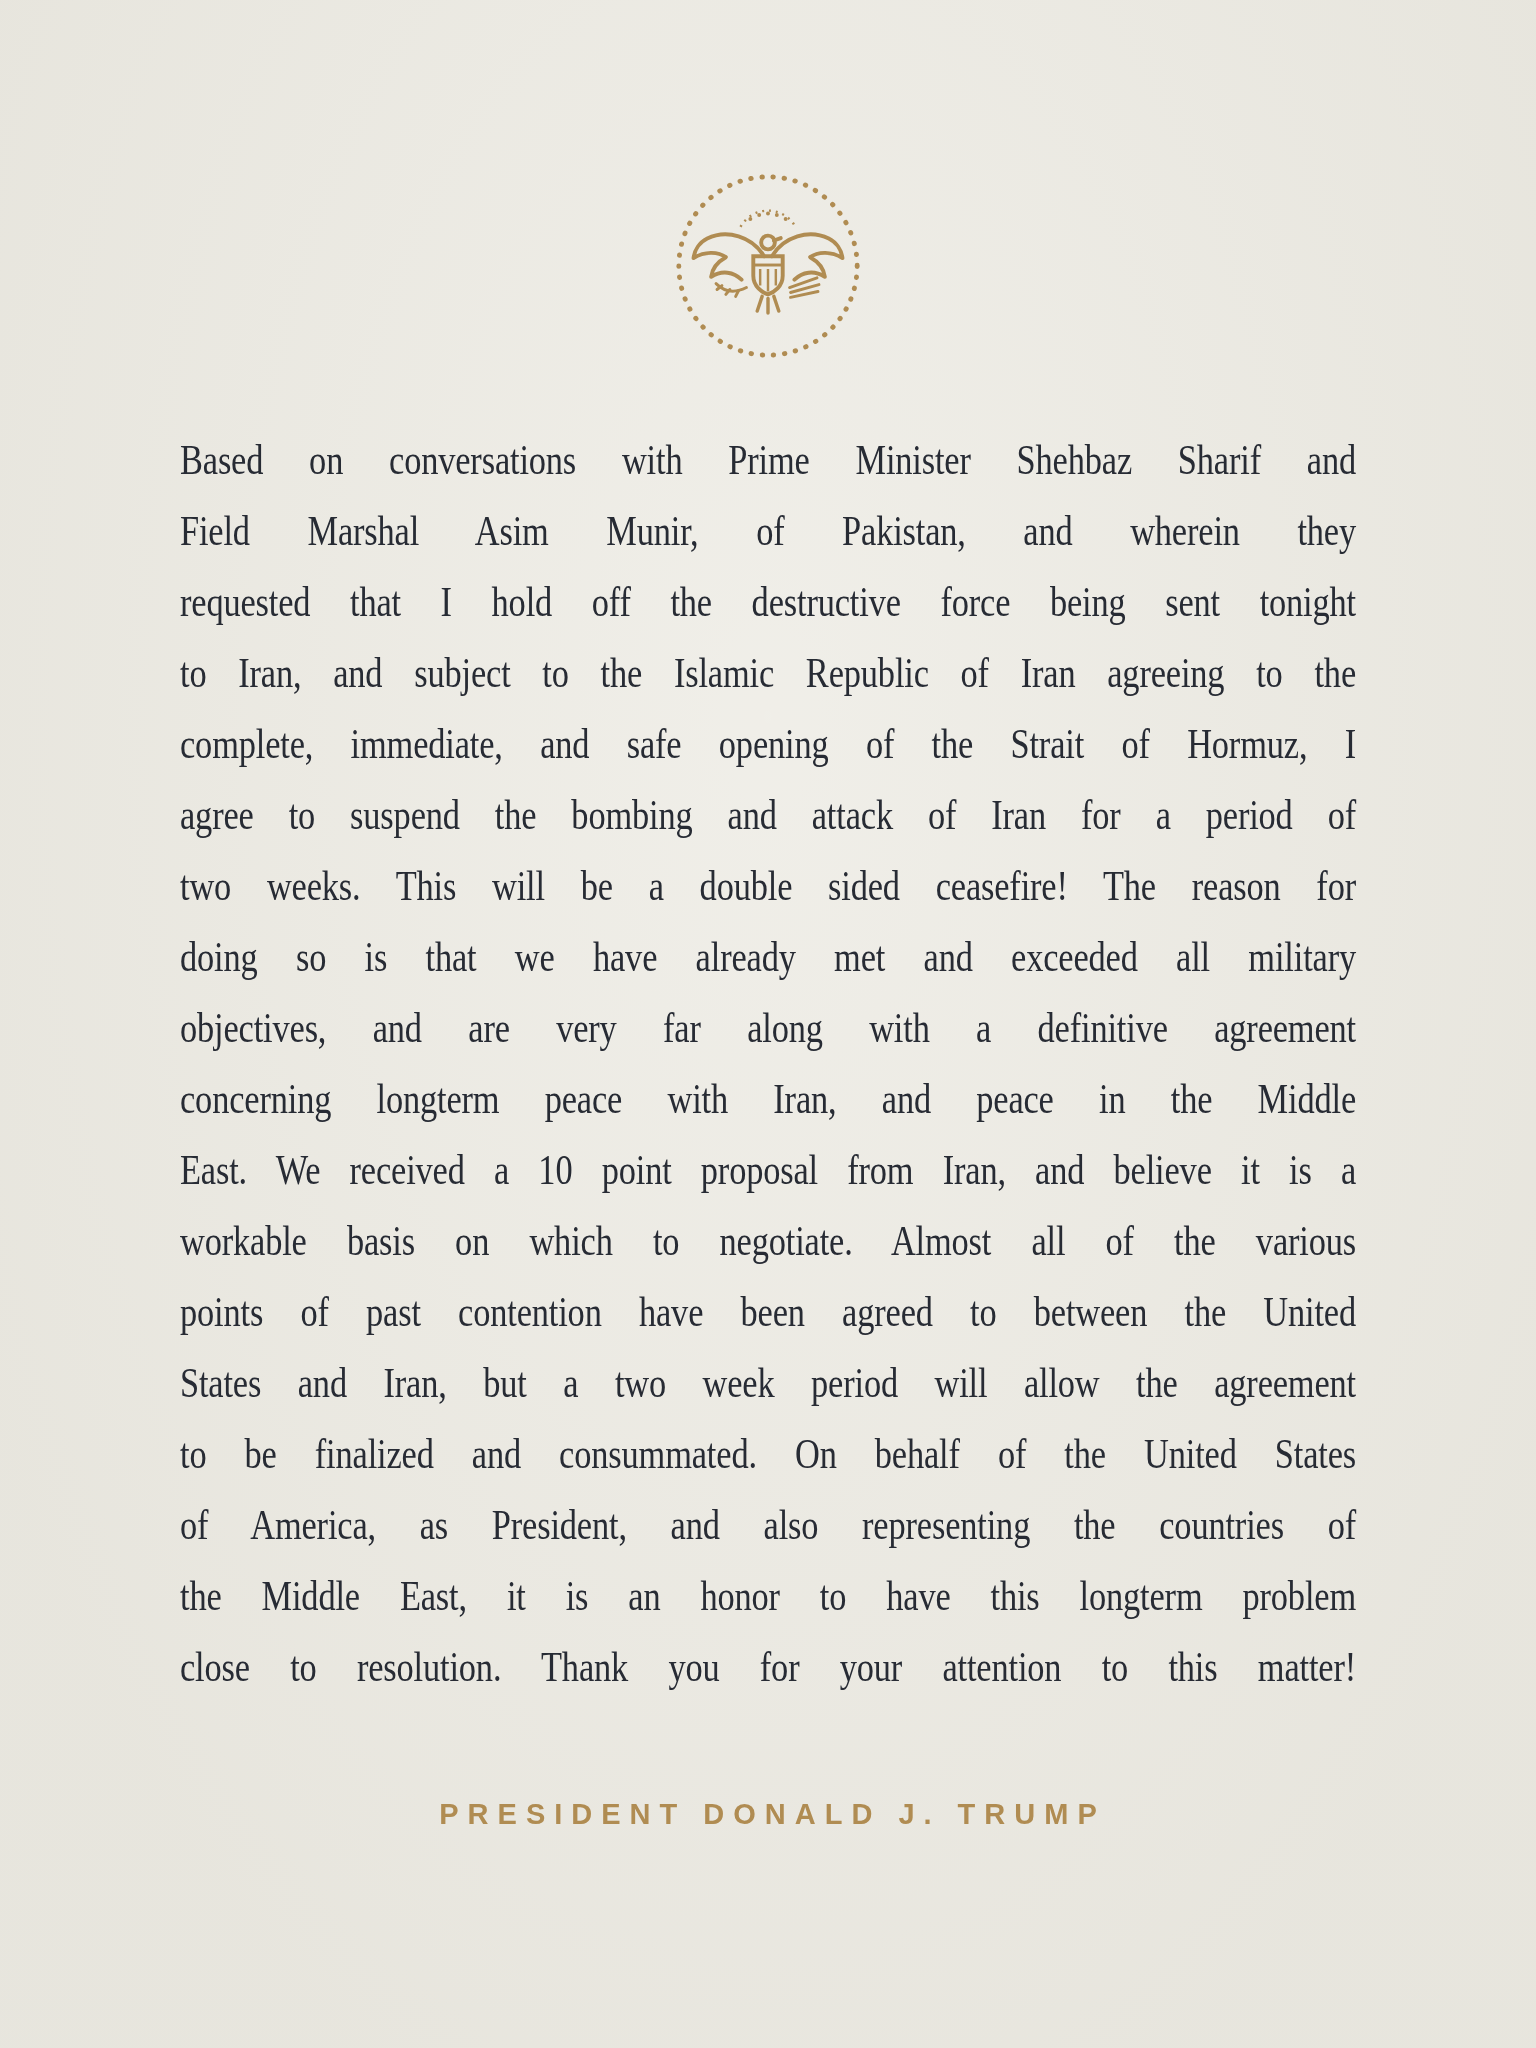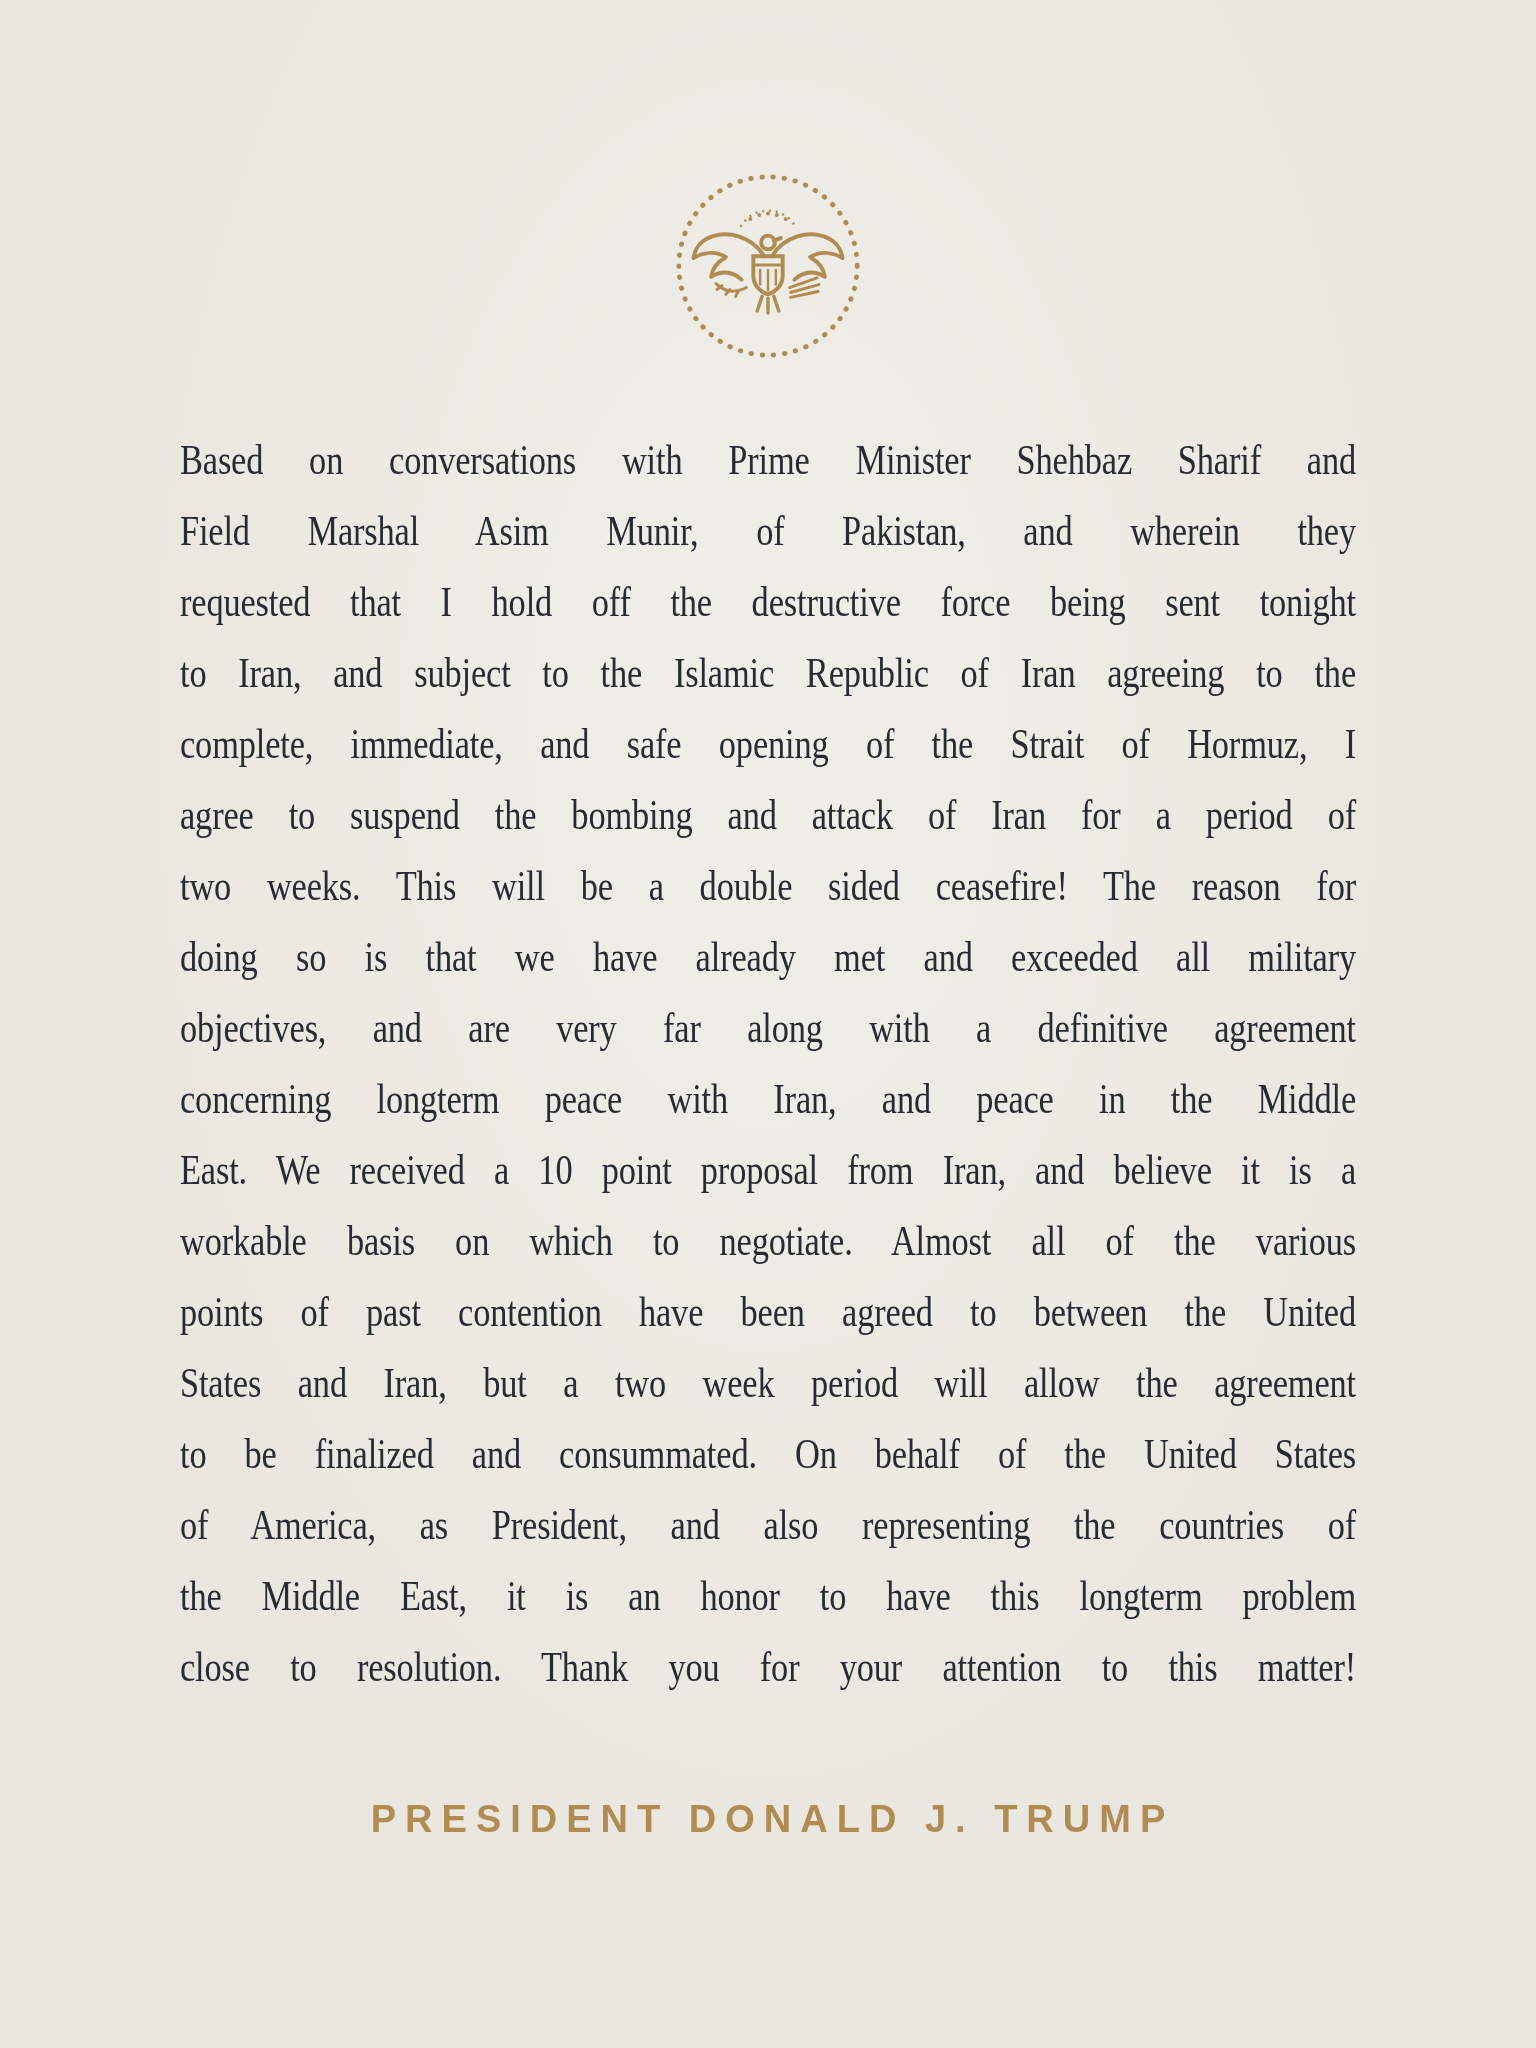--- a/index.html
+++ b/index.html
@@ -45,21 +45,21 @@
     white-space: normal;
   }
   .signature {
     position: absolute;
     top: 1798px;
     left: 0;
     width: 100%;
     text-align: center;
     font-family: "Liberation Sans", "DejaVu Sans", sans-serif;
     font-weight: 700;
-    font-size: 38px;
+    font-size: 29px;
     letter-spacing: 9px;
     text-indent: 9px;
     color: var(--gold, #b08c52);
   }
 </style>
 </head>
 <body>
 
 <div class="page">
 

